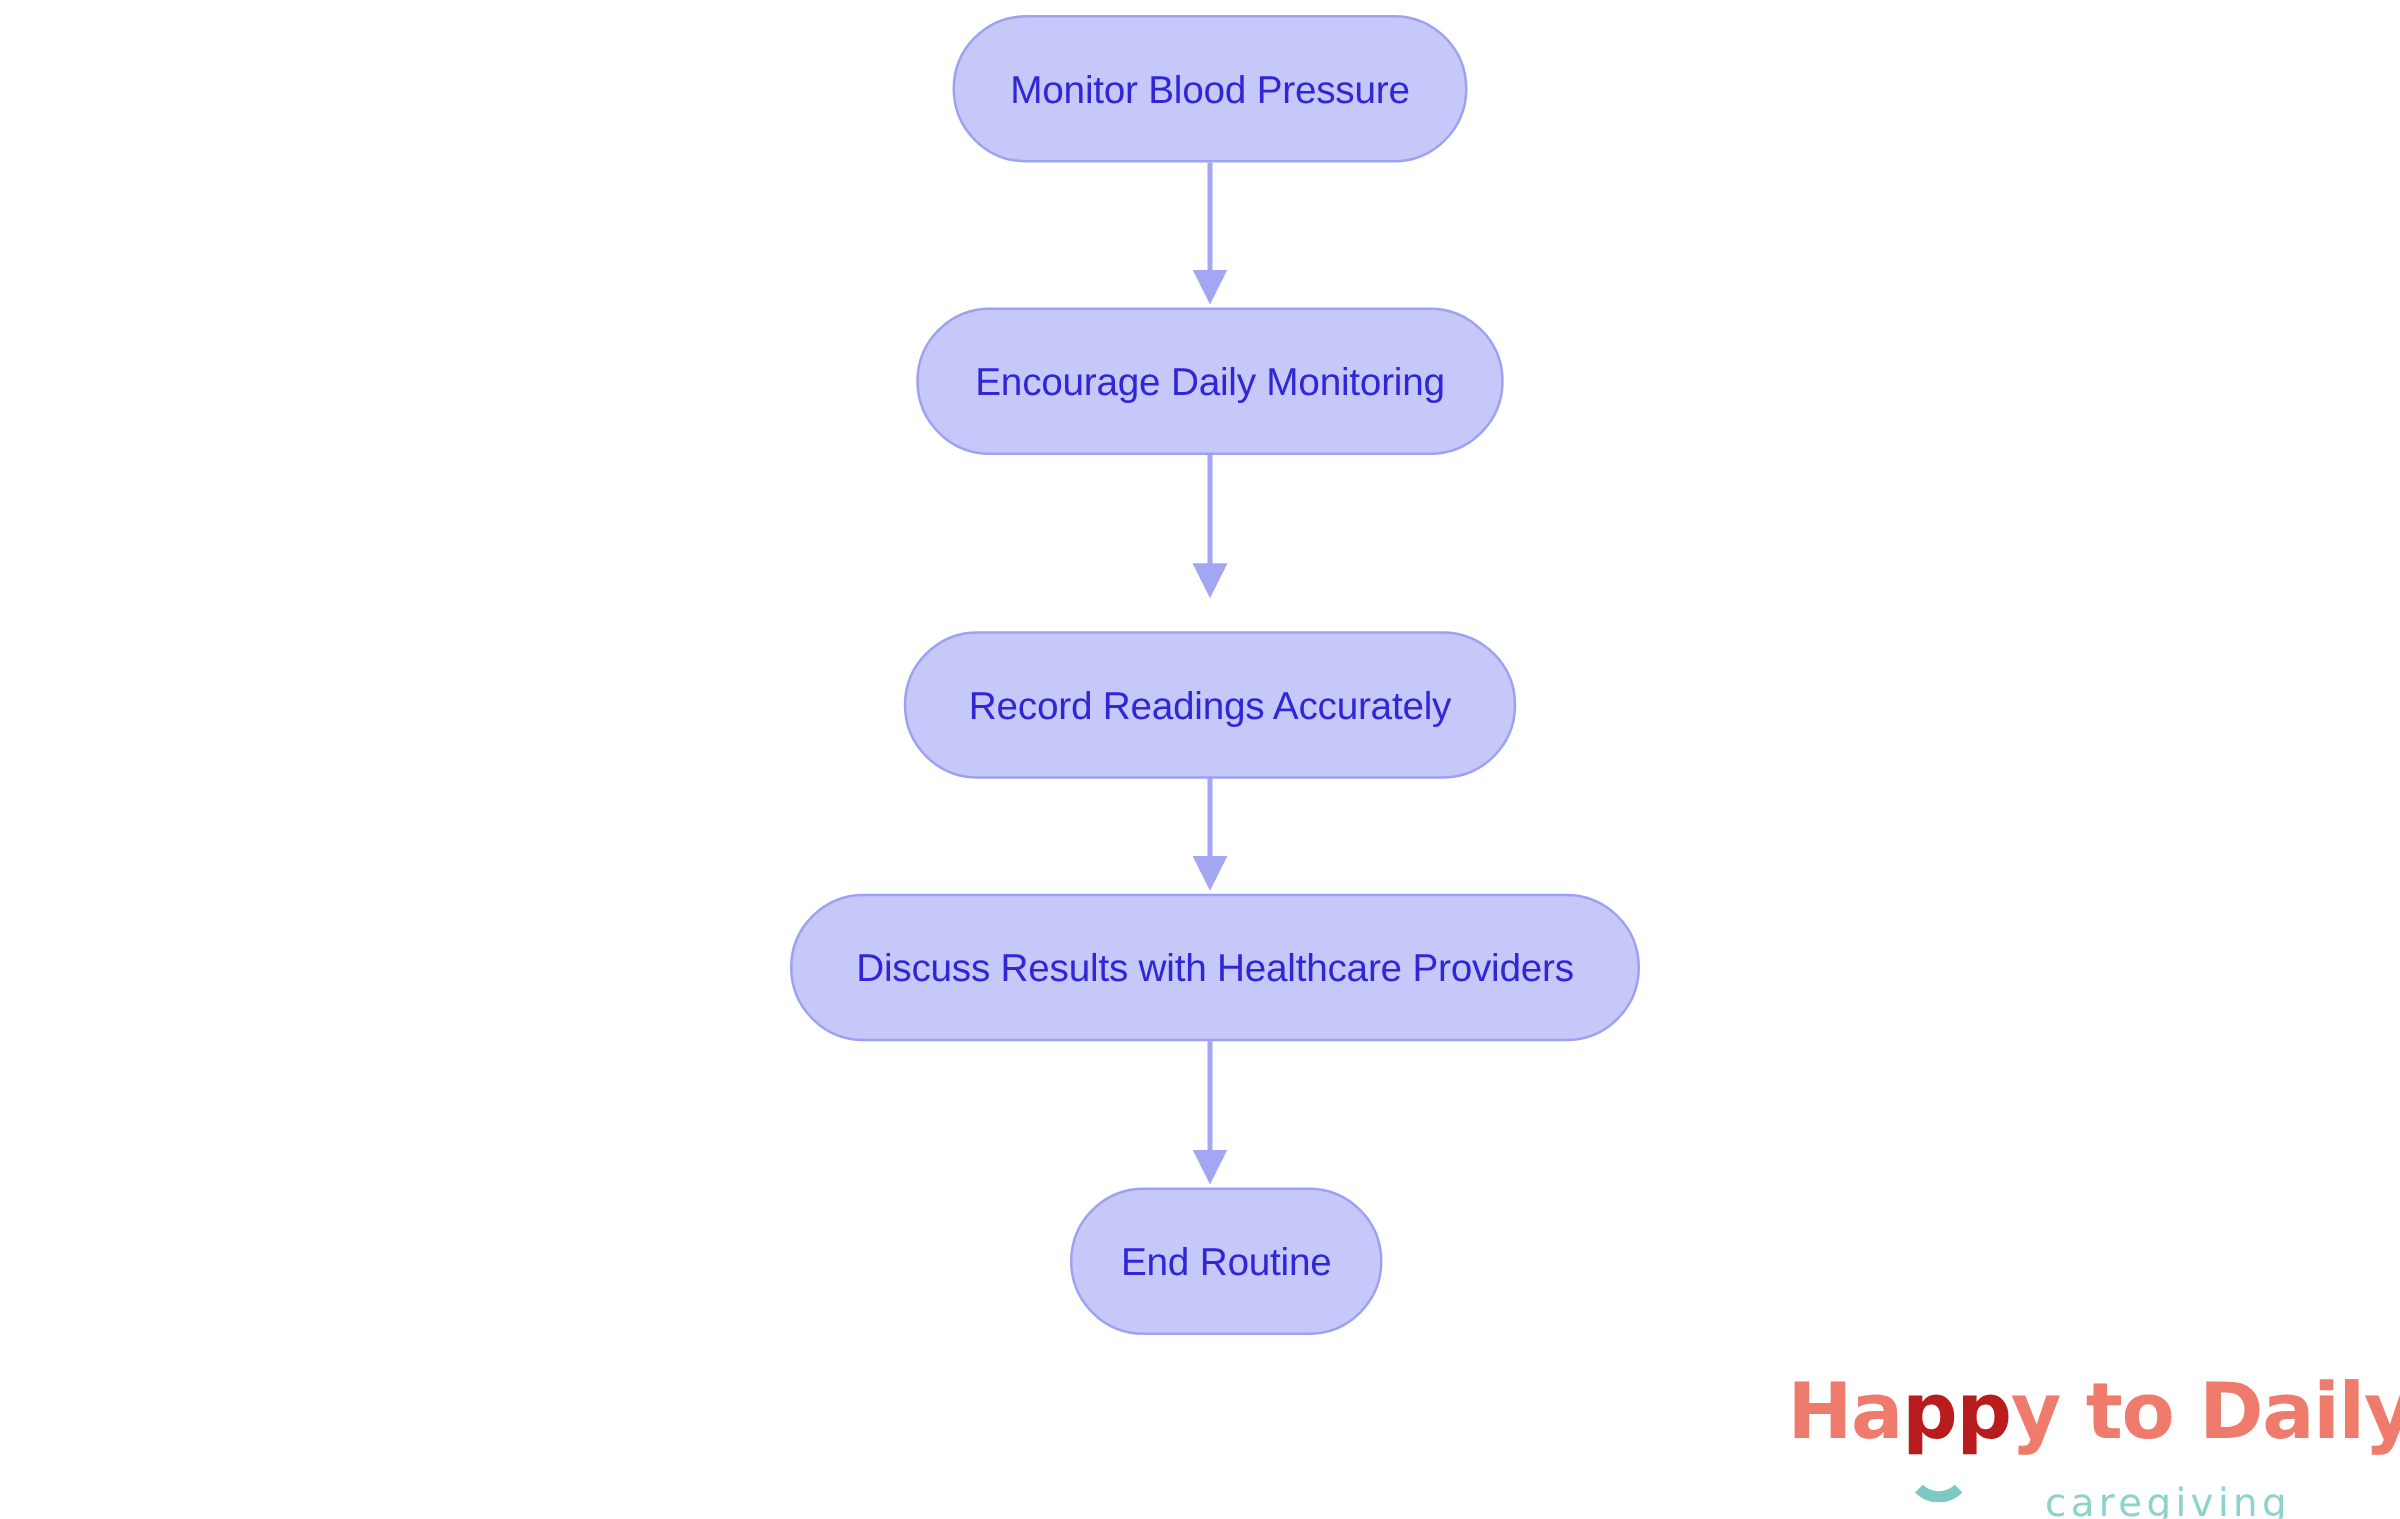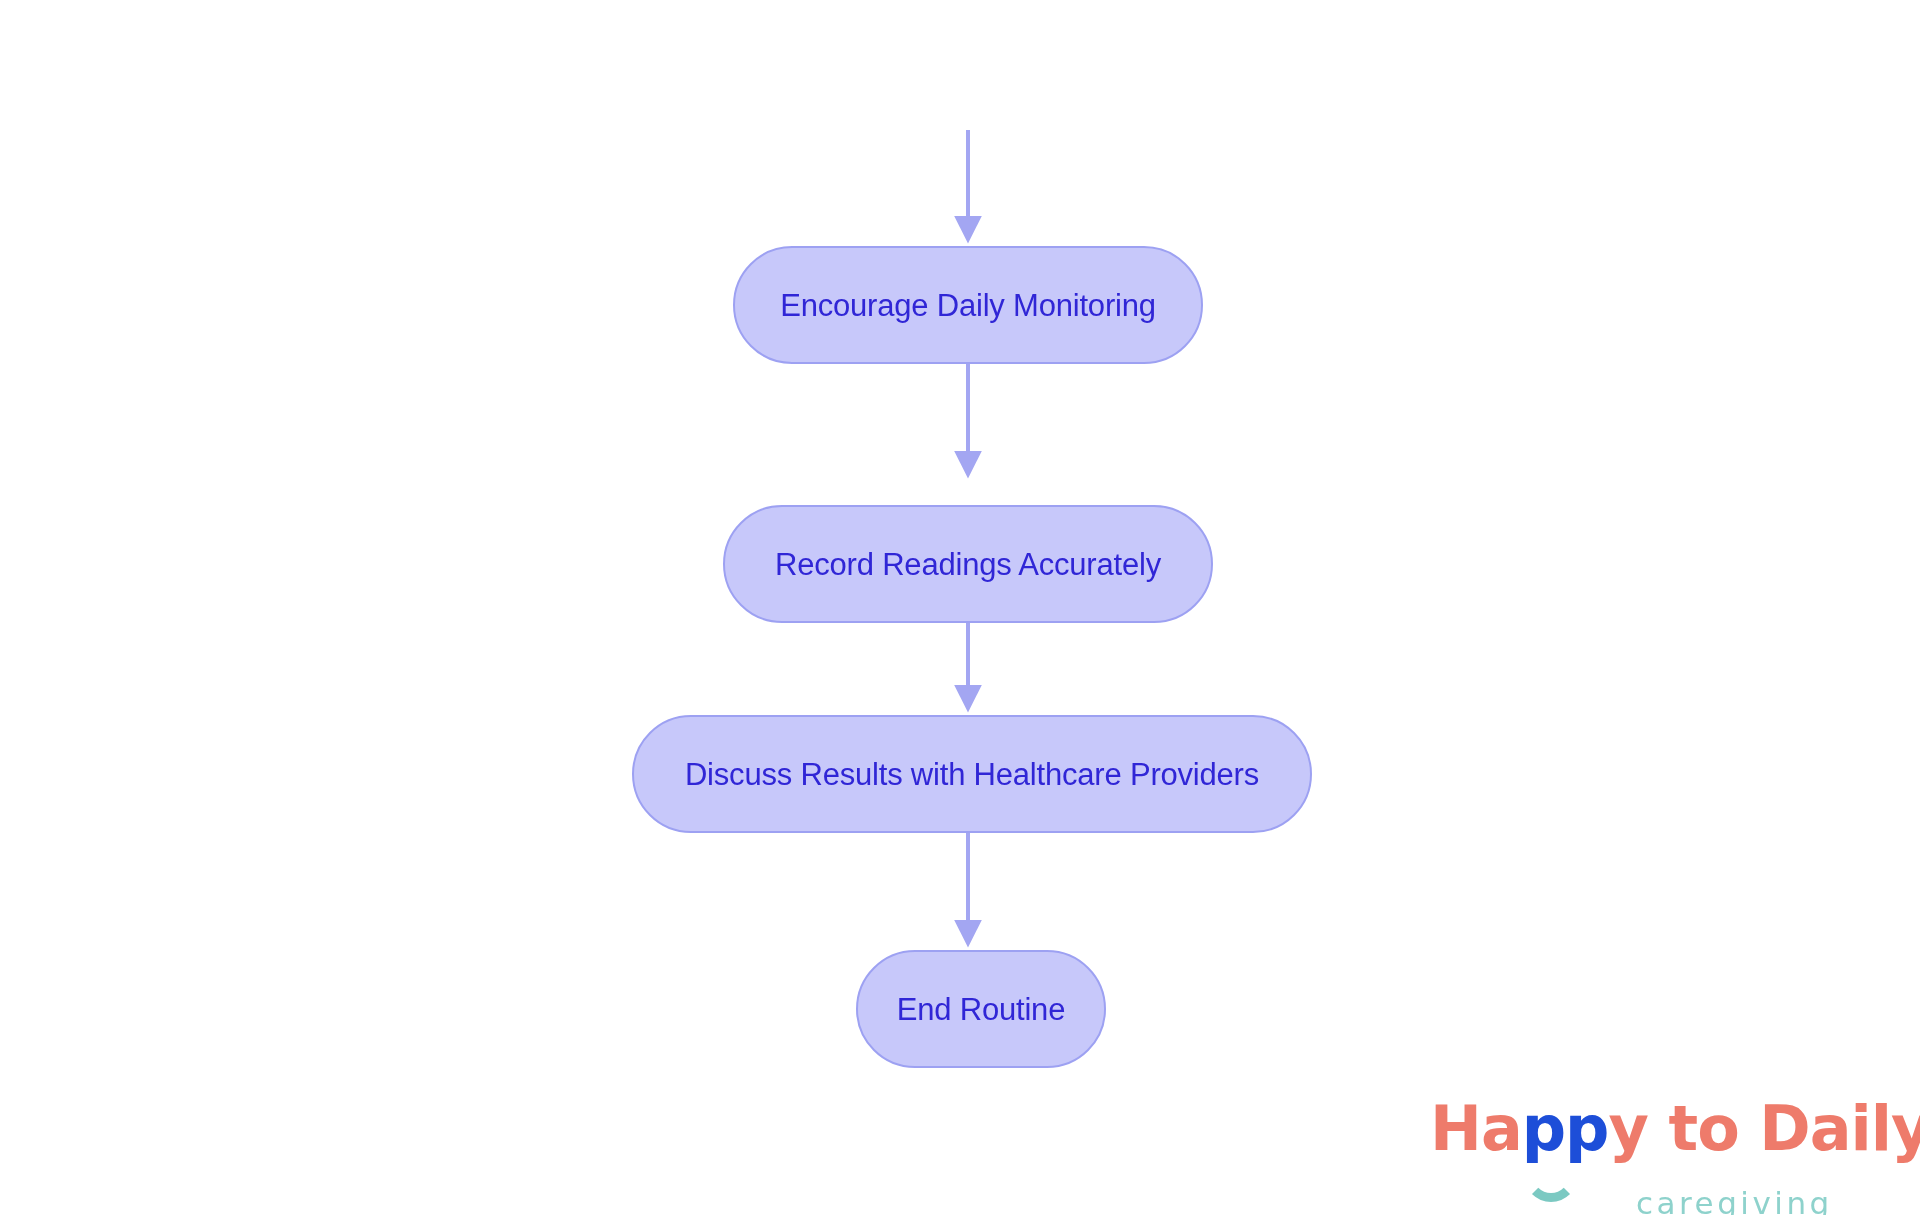--- a/index.html
+++ b/index.html
@@ -76,21 +76,21 @@
     left: 0;
     top: 0;
     font-family: "DejaVu Sans", sans-serif;
     font-weight: 700;
     font-size: 62px;
     line-height: 1;
     letter-spacing: -1px;
     white-space: nowrap;
   }
   .logo-seg-coral { color: #EE7B6B; }
-  .logo-seg-teal  { color: #1d4ed8; }
+  .logo-seg-teal  { color: #b91c1c; }
 
   .logo-smile {
     position: absolute;
     left: 94px;
     top: 50px;
     width: 54px;
     height: 54px;
     box-sizing: border-box;
     border: 9px solid #7BC9C2;
     border-radius: 50%;
@@ -132,20 +132,23 @@
       <line x1="968" y1="364" x2="968" y2="473" stroke="#A3A6F2" stroke-width="4" marker-end="url(#arrowhead)"></line>
     </g>
     <g>
       <line x1="968" y1="599" x2="968" y2="707" stroke="#A3A6F2" stroke-width="4" marker-end="url(#arrowhead)"></line>
     </g>
     <g>
       <line x1="968" y1="833" x2="968" y2="942" stroke="#A3A6F2" stroke-width="4" marker-end="url(#arrowhead)"></line>
     </g>
   </svg>
 
+  <div class="node" id="node-0">
+    <span class="node-label">Monitor Blood Pressure</span>
+  </div>
 
   <div class="node" id="node-1">
     <span class="node-label">Encourage Daily Monitoring</span>
   </div>
 
   <div class="node" id="node-2">
     <span class="node-label">Record Readings Accurately</span>
   </div>
 
   <div class="node" id="node-3">

